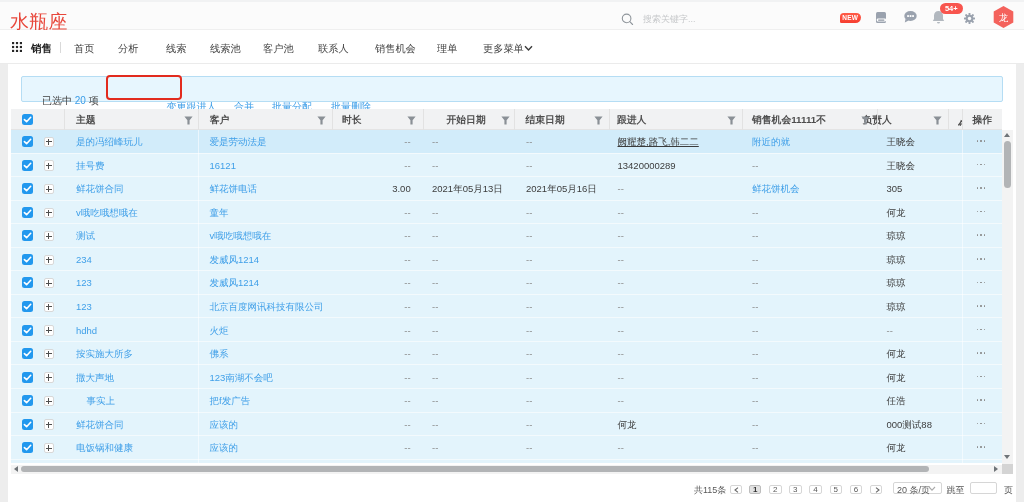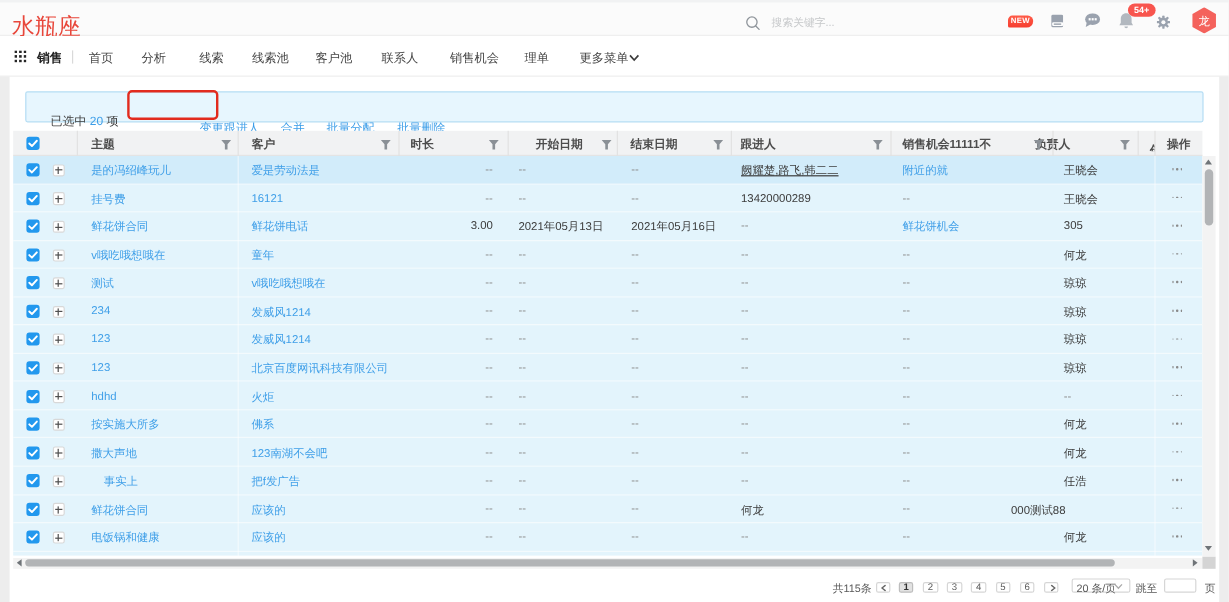--- a/index.html
+++ b/index.html
@@ -358,21 +358,21 @@
           <path d="M2.4 5.6 L4.6 7.7 L8.7 3.3" stroke="#fff" stroke-width="1.6" fill="none" stroke-linecap="round" stroke-linejoin="round"></path>
         </svg></div>
 <div class="plus" style="left:33.3px;top:6.9px"></div>
 <div class="cell lk" style="left:65.5px">鲜花饼合同</div>
 <div class="cell lk" style="left:199px">应该的</div>
 <div class="cell dd" style="left:331.5px;width:68.7px;text-align:right">--</div>
 <div class="cell dd" style="left:421.5px">--</div>
 <div class="cell dd" style="left:515.5px">--</div>
 <div class="cell" style="left:607px;">何龙</div>
 <div class="cell dd" style="left:741.5px">--</div>
-<div class="cell" style="left:832px">000测试88</div>
+<div class="cell" style="left:876px">000测试88</div>
 <div class="dots" style="left:966px;width:12px"><i></i><i></i><i></i></div>
 </div>
 <div class="row">
 <div class="cb" style="left:11px;top:6.2px"><svg width="11" height="11" viewBox="0 0 11 11">
           <path d="M2.4 5.6 L4.6 7.7 L8.7 3.3" stroke="#fff" stroke-width="1.6" fill="none" stroke-linecap="round" stroke-linejoin="round"></path>
         </svg></div>
 <div class="plus" style="left:33.3px;top:6.9px"></div>
 <div class="cell lk" style="left:65.5px">电饭锅和健康</div>
 <div class="cell lk" style="left:199px">应该的</div>
 <div class="cell dd" style="left:331.5px;width:68.7px;text-align:right">--</div>

